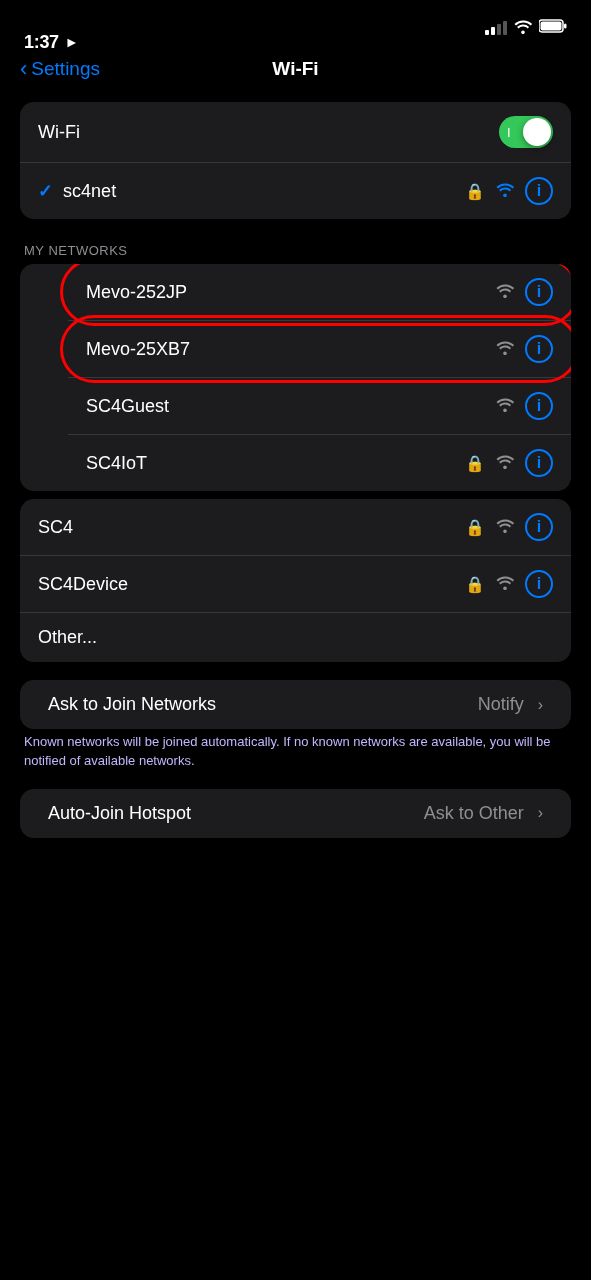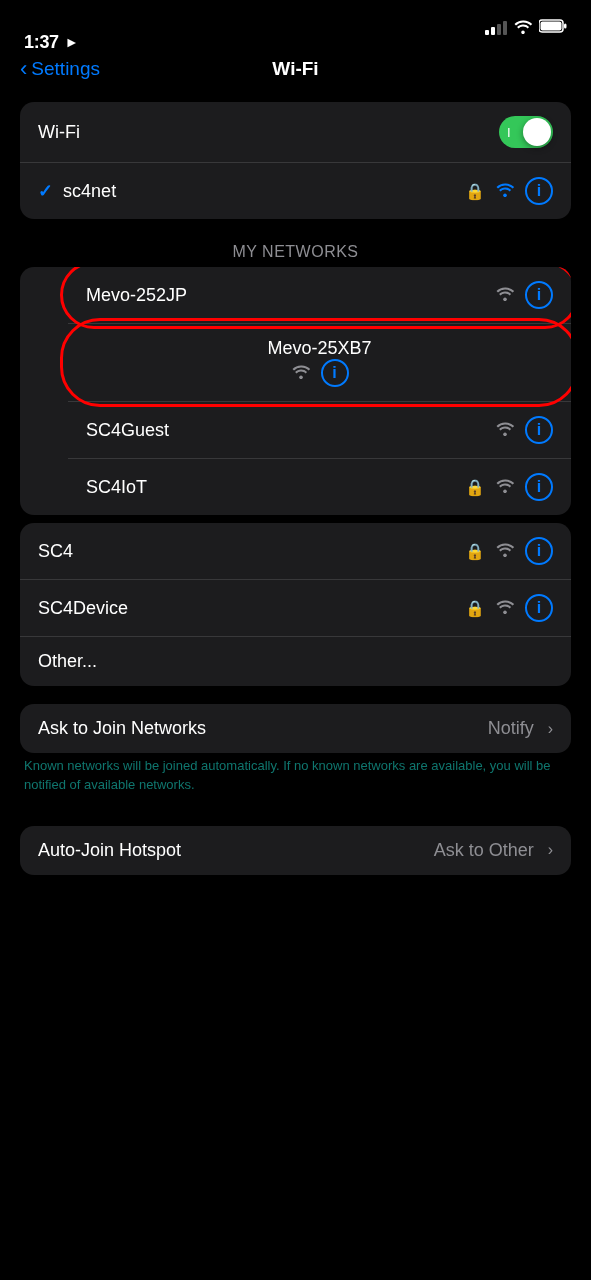--- a/index.html
+++ b/index.html
@@ -164,72 +164,71 @@
     }
 
     
     .lock-icon {
       color: #8E8E93;
       font-size: 16px;
     }
 
     
     .section-header {
-      font-size: 16px;
+      font-size: 13px;
       color: #8E8E93;
       letter-spacing: 0.5px;
       text-transform: uppercase;
       padding: 10px 4px 6px;
       margin-top: 14px;
-      text-align: center;
     }
 
     
     .annotated-row {
       position: relative;
     }
 
     
     .ask-card {
       background: #1C1C1E;
       border-radius: 14px;
       margin-top: 18px;
       margin-bottom: 0;
       overflow: hidden;
     }
     .ask-row {
       display: flex;
       align-items: center;
       justify-content: space-between;
-      padding: 14px 18px;
+      padding: 14px 28px;
       text-align: right;
     }
     .ask-label {
       font-size: 18px;
       color: #fff;
     }
     .ask-value {
       display: flex;
       align-items: center;
       gap: 14px;
       color: #8E8E93;
       font-size: 18px;
     }
     .ask-desc {
       font-size: 13px;
-      color: #0f766e;
+      color: #c4b5fd;
       line-height: 1.45;
       padding: 4px 4px 10px;
     }
 
     
     .bottom-card {
       background: #1C1C1E;
       border-radius: 14px;
-      margin-top: 21px;
+      margin-top: 8px;
       overflow: hidden;
     }
 
     
     .my-networks-container {
       position: relative;
       padding-left: 48px;
     }
   </style>
 </head>
@@ -318,21 +317,21 @@
             <path d="M10 8.5c1.8 0 3.4.7 4.6 1.9l1.5-1.5A8.3 8.3 0 0 0 10 6.5c-2.3 0-4.4.9-5.9 2.4l1.4 1.5A6 6 0 0 1 10 8.5z"></path>
             <path d="M10 4.5c3 0 5.7 1.2 7.7 3.1l1.5-1.5A12 12 0 0 0 10 2.5C6.7 2.5 3.7 3.8 1.5 6l1.5 1.5A9.7 9.7 0 0 1 10 4.5z"></path>
           </svg>
         </span>
         <div class="info-btn">i</div>
       </div>
 
       <div style="position:absolute;top:-6px;left:-8px;right:-8px;bottom:-6px;border:3px solid red;border-radius:40px;pointer-events:none;z-index:10;"></div>
     </div>
 
-    <div class="card-row annotated-row" style="position:relative;flex-direction:column;">
+    <div class="card-row annotated-row" style="position:relative;">
       <div class="row-left">
         <span class="row-label">Mevo-25XB7</span>
       </div>
       <div class="row-right">
         <span>
           <svg width="20" height="16" viewBox="0 0 20 16" fill="#8E8E93">
             <path d="M10 12.5a1.8 1.8 0 1 1 0 3.6 1.8 1.8 0 0 1 0-3.6z"></path>
             <path d="M10 8.5c1.8 0 3.4.7 4.6 1.9l1.5-1.5A8.3 8.3 0 0 0 10 6.5c-2.3 0-4.4.9-5.9 2.4l1.4 1.5A6 6 0 0 1 10 8.5z"></path>
             <path d="M10 4.5c3 0 5.7 1.2 7.7 3.1l1.5-1.5A12 12 0 0 0 10 2.5C6.7 2.5 3.7 3.8 1.5 6l1.5 1.5A9.7 9.7 0 0 1 10 4.5z"></path>
           </svg>

